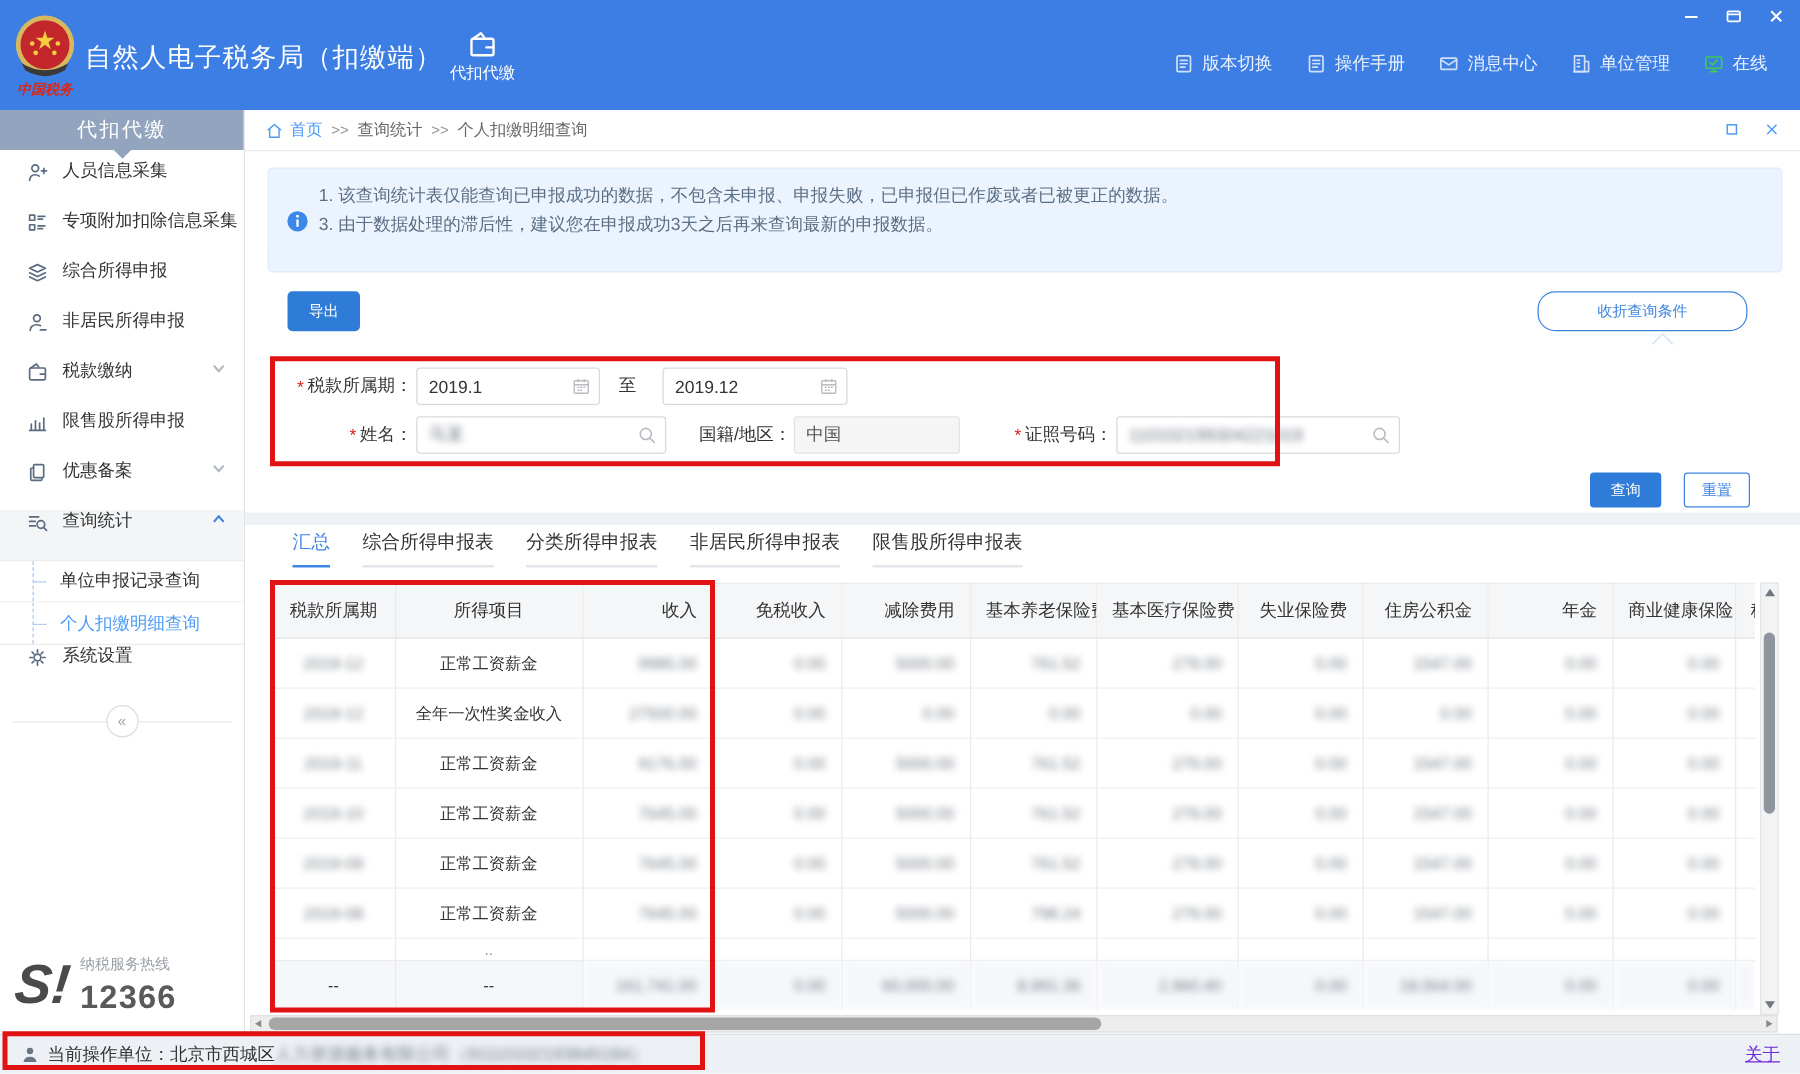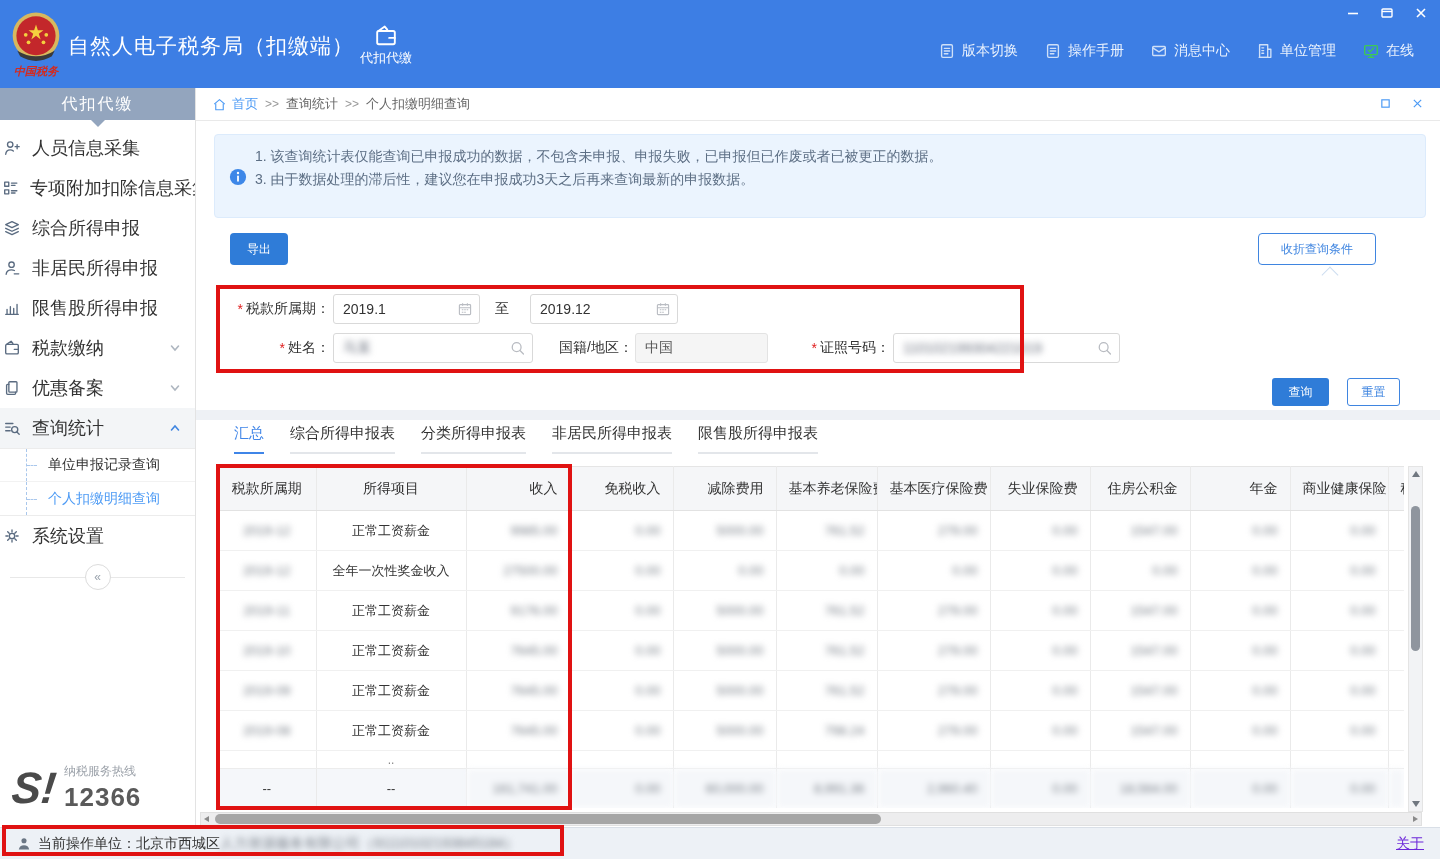--- a/index.html
+++ b/index.html
@@ -19,21 +19,21 @@
 .tm-item .icon{color:#cfe0f8}
 .tm-item .icon.green{color:#3dcb52}
 .win-controls{position:absolute;right:12px;top:6px;display:flex;gap:20px}
 .win-btn{color:#fff;cursor:pointer}
 
 
 .sidebar{position:absolute;left:0;top:88px;width:196px;bottom:32px;background:#fff;border-right:1px solid #e3e3e3;overflow:hidden}
 .side-head{position:relative;height:32px;background:#93a5be;color:#fff;font-size:16px;display:flex;align-items:center;justify-content:center;letter-spacing:2px}
 .side-head .notch{position:absolute;left:50%;bottom:-7px;margin-left:-8px;width:0;height:0;border-left:8px solid transparent;border-right:8px solid transparent;border-top:8px solid #93a5be}
 .side-menu{padding-top:8px}
-.side-item{position:relative;height:40px;display:flex;align-items:center;padding-left:2px;font-size:18px;color:#333;cursor:pointer}
+.side-item{position:relative;height:40px;display:flex;align-items:flex-start;padding-left:20px;font-size:14px;color:#333;cursor:pointer}
 .side-item .icon{width:20px;height:20px;color:#5a6b80;margin-right:10px}
 .side-item .lbl{white-space:nowrap}
 .side-item .chev{position:absolute;right:14px;color:#aeb6c0}
 .side-item .chev.blue{color:#3f85e0}
 .side-item.sec-active{background:#f3f5f7}
 .side-sub{border-top:1px solid #ececec;border-bottom:1px solid #ececec}
 .sub-item{position:relative;height:33px;display:flex;align-items:center;padding-left:48px;font-size:14px;color:#333;cursor:pointer;border-bottom:1px solid #f2f2f2}
 .sub-item:last-child{border-bottom:none}
 .sub-item.active{color:#4d9bf5}
 .sub-item .tree{position:absolute;left:26px;top:0;height:100%;width:14px;border-left:1px dashed #a9c7ec}
@@ -54,21 +54,21 @@
 .crumb-sep{margin:0 7px;color:#999;font-size:12px}
 .panel-ctl{position:absolute;top:10px;display:flex;gap:16px;color:#8a8f96}
 .panel-ctl{right:12px}
 .notice{position:absolute;left:18px;top:46px;width:1212px;height:84px;background:#ebf4fe;border:1px solid #dcebfc;border-radius:4px;padding:10px 14px;display:flex;gap:8px}
 .notice .icon{margin-top:2px}
 .notice-lines{font-size:14px;color:#5c6e84;line-height:23px}
 .btn{display:inline-flex;align-items:center;justify-content:center;border-radius:4px;font-size:12px;cursor:pointer;border:none}
 .btn-primary{background:#2f7cd8;color:#fff}
 .btn-outline{background:#fff;border:1px solid #3f85e0;color:#3f85e0}
 .export-btn{position:absolute;left:34px;top:145px;width:58px;height:32px}
-.collapse-query-btn{position:absolute;left:1062px;top:145px;width:118px;height:32px;border-radius:4px}
+.collapse-query-btn{position:absolute;left:1034px;top:145px;width:168px;height:32px;border-radius:14px}
 .caret-up{position:absolute;left:1128px;top:181px;width:12px;height:12px;background:#fff;border-left:1px solid #cdddf0;border-top:1px solid #cdddf0;transform:rotate(45deg);z-index:2}
 
 
 .f-label{position:absolute;height:30px;display:flex;align-items:center;justify-content:flex-end;font-size:14px;color:#333;white-space:nowrap}
 .f-label .star{color:#e02020;margin-right:3px;font-size:14px}
 .inputbox{position:absolute;height:30px;border:1px solid #d9d9d9;border-radius:3px;background:#fff;display:flex;align-items:center;padding:0 28px 0 9px;font-size:14px;color:#333}
 .inputbox.disabled{background:#f5f5f5;border-color:#e3e3e3;color:#555;padding-right:9px}
 .inputbox .r-icon{position:absolute;right:6px;top:50%;transform:translateY(-50%);color:#b9bcc2}
 .blurval{filter:blur(3px);color:#6d7380}
 .blur{filter:blur(3px);color:#7a8089!important}
@@ -249,36 +249,36 @@
           <svg viewBox="0 0 20 20" width="18" height="18" fill="none" stroke="currentColor" stroke-width="1.5" stroke-linecap="round" stroke-linejoin="round">
             <circle cx="9.5" cy="6.3" r="3"></circle>
             <path d="M3.5 17c.3-3.2 2.5-5 6-5 1.2 0 2.3.3 3.2.8M12.5 16.5h5"></path>
           </svg>
         </span>
         <span class="lbl">非居民所得申报</span>
       </div>
       <div class="side-item">
         <span class="icon ">
           <svg viewBox="0 0 20 20" width="18" height="18" fill="none" stroke="currentColor" stroke-width="1.5" stroke-linecap="round" stroke-linejoin="round">
-            <path d="M3 17h14M4.5 16v-4.5M8.2 16V8.5M11.9 16v-5.5M15.6 16V6"></path>
-          </svg>
-        </span>
-        <span class="lbl">限售股所得申报</span>
-      </div>
-      <div class="side-item">
-        <span class="icon ">
-          <svg viewBox="0 0 20 20" width="18" height="18" fill="none" stroke="currentColor" stroke-width="1.5" stroke-linecap="round" stroke-linejoin="round">
             <rect x="3" y="6" width="14" height="10.5" rx="1.3"></rect>
             <path d="M4 6l5-3.5L11 5M12.5 11.5h4.5"></path>
           </svg>
         </span>
         <span class="lbl">税款缴纳</span>
         <span class="chev"><svg viewBox="0 0 12 12" width="12" height="12" fill="none" stroke="currentColor" stroke-width="1.6" stroke-linecap="round">
             <path d="M2.5 4l3.5 4 3.5-4"></path>
           </svg></span>
+      </div>
+      <div class="side-item">
+        <span class="icon ">
+          <svg viewBox="0 0 20 20" width="18" height="18" fill="none" stroke="currentColor" stroke-width="1.5" stroke-linecap="round" stroke-linejoin="round">
+            <path d="M3 17h14M4.5 16v-4.5M8.2 16V8.5M11.9 16v-5.5M15.6 16V6"></path>
+          </svg>
+        </span>
+        <span class="lbl">限售股所得申报</span>
       </div>
       <div class="side-item">
         <span class="icon ">
           <svg viewBox="0 0 20 20" width="18" height="18" fill="none" stroke="currentColor" stroke-width="1.5" stroke-linecap="round" stroke-linejoin="round">
             <rect x="6.5" y="3" width="9" height="11.5" rx="1"></rect>
             <path d="M6.5 6H5.2c-.7 0-1.2.5-1.2 1.2v8.6c0 .7.5 1.2 1.2 1.2h7.6c.7 0 1.2-.5 1.2-1.2v-1.3"></path>
           </svg>
         </span>
         <span class="lbl">优惠备案</span>
         <span class="chev"><svg viewBox="0 0 12 12" width="12" height="12" fill="none" stroke="currentColor" stroke-width="1.6" stroke-linecap="round">

